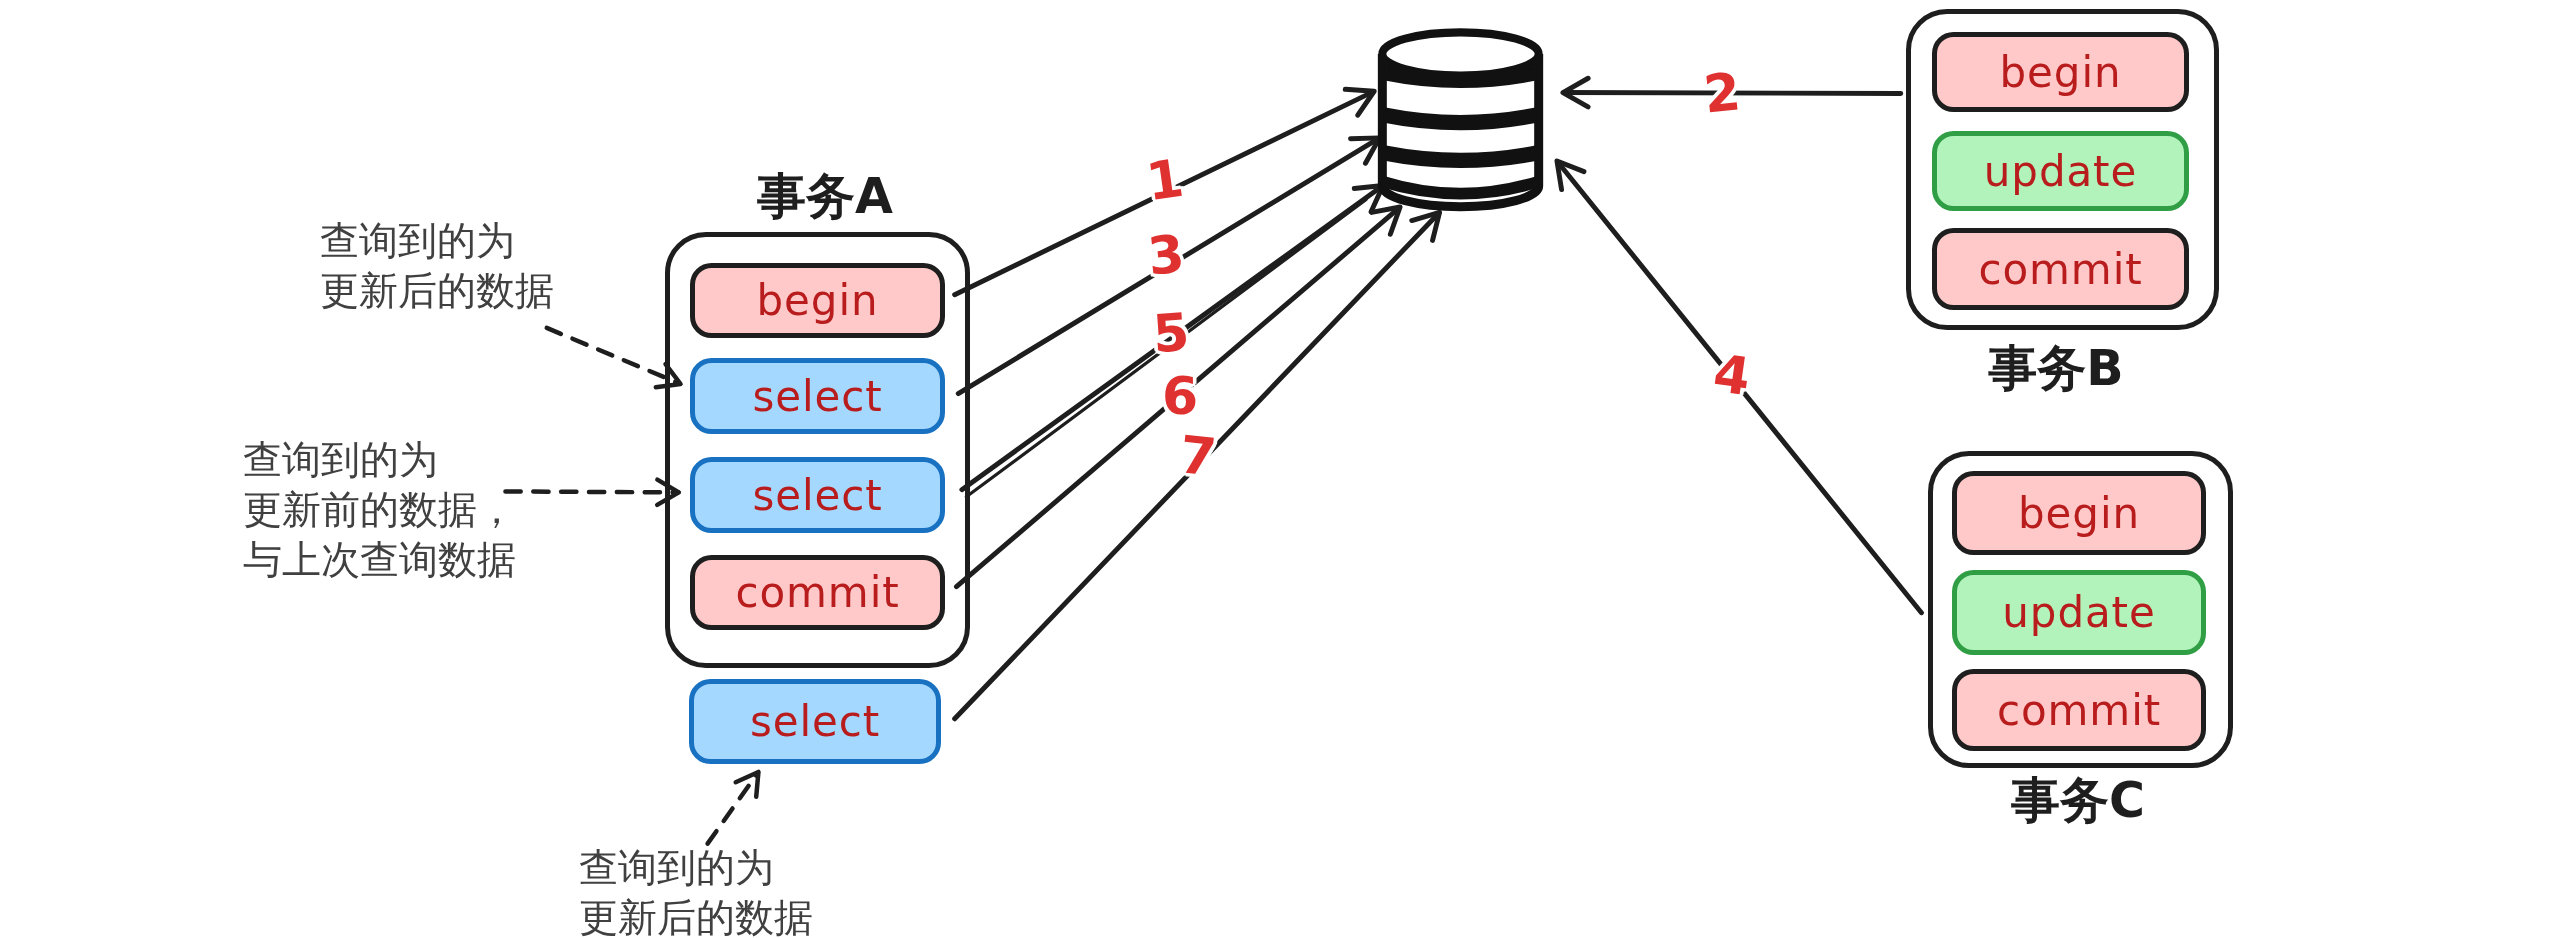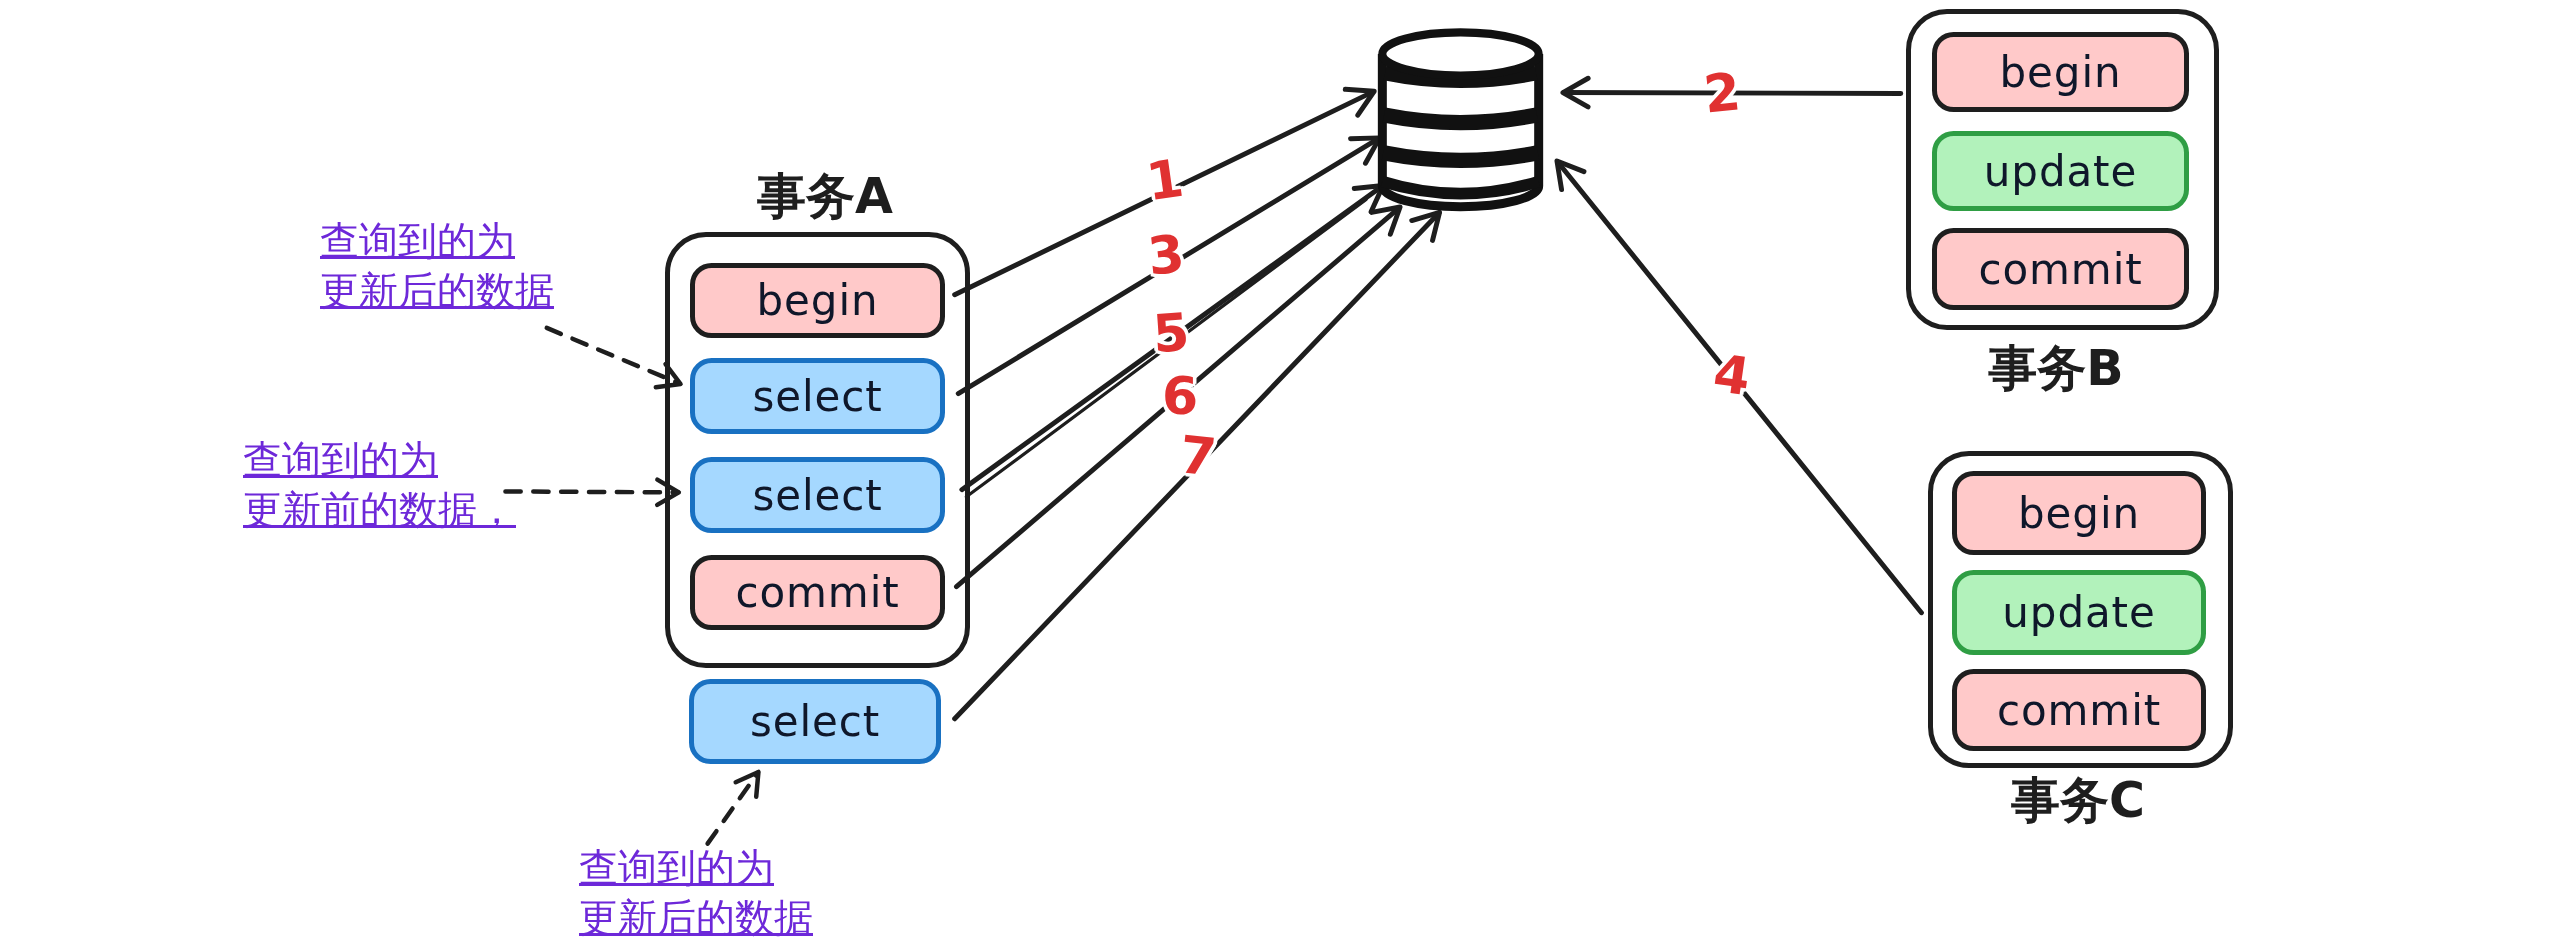--- a/index.html
+++ b/index.html
@@ -18,21 +18,21 @@
     border:5.4px solid #1e1e1e;
     border-radius:41px;
     z-index:2;
   }
   .step{
     position:absolute;
     display:flex;align-items:center;justify-content:center;
     border-radius:21.6px;
     font-size:42px;
     letter-spacing:0.9px;
-    color:#0f172a;
+    color:#b91c1c;
     z-index:3;
     font-family:"DejaVu Sans",cursive,sans-serif;
   }
   .step.pink{background:#ffc9c9;border:5.4px solid #1e1e1e;}
   .step.blue{background:#a5d8ff;border:5.4px solid #1971c2;}
   .step.green{background:#b2f2bb;border:5.4px solid #2f9e44;}
   .tx-title{
     position:absolute;
     z-index:2;
     font-size:49px;
@@ -50,25 +50,24 @@
     transform:translate(-50%,-50%);
     font-family:"DejaVu Sans",cursive,sans-serif;
     text-shadow:
       0 0 5.4px #fff, 2.7px 2.7px 0 #fff, -2.7px -2.7px 0 #fff,
       2.7px -2.7px 0 #fff, -2.7px 2.7px 0 #fff, 0 3.6px 0 #fff, 0 -3.6px 0 #fff,
       3.6px 0 0 #fff, -3.6px 0 0 #fff;
   }
   .anno{
     position:absolute;
     z-index:6;
-    color:#6d28d9;
+    color:#404040;
     font-size:39px;
     line-height:50px;
     white-space:nowrap;
-    text-decoration:underline;
   }
   .anno div{white-space:nowrap;}
 </style>
 </head>
 <body>
 
 <div class="stage">
 
   <div class="tx-title" style="left:825px;top:164px;">事务A</div>
   <div class="panel" style="left:665px;top:232px;width:295px;height:426px;"></div>
@@ -139,20 +138,21 @@
   <span class="arrow-num" style="left:1198px;top:456px;transform:translate(-50%,-50%) rotate(6deg);">7</span>
 
   <div class="anno" style="left:320px;top:216px;">
     <div>查询到的为</div>
     <div>更新后的数据</div>
   </div>
 
   <div class="anno" style="left:243px;top:435px;">
     <div>查询到的为</div>
     <div>更新前的数据，</div>
+    <div>与上次查询数据</div>
   </div>
 
   <div class="anno" style="left:579px;top:843px;">
     <div>查询到的为</div>
     <div>更新后的数据</div>
   </div>
 
 </div>
 
 

